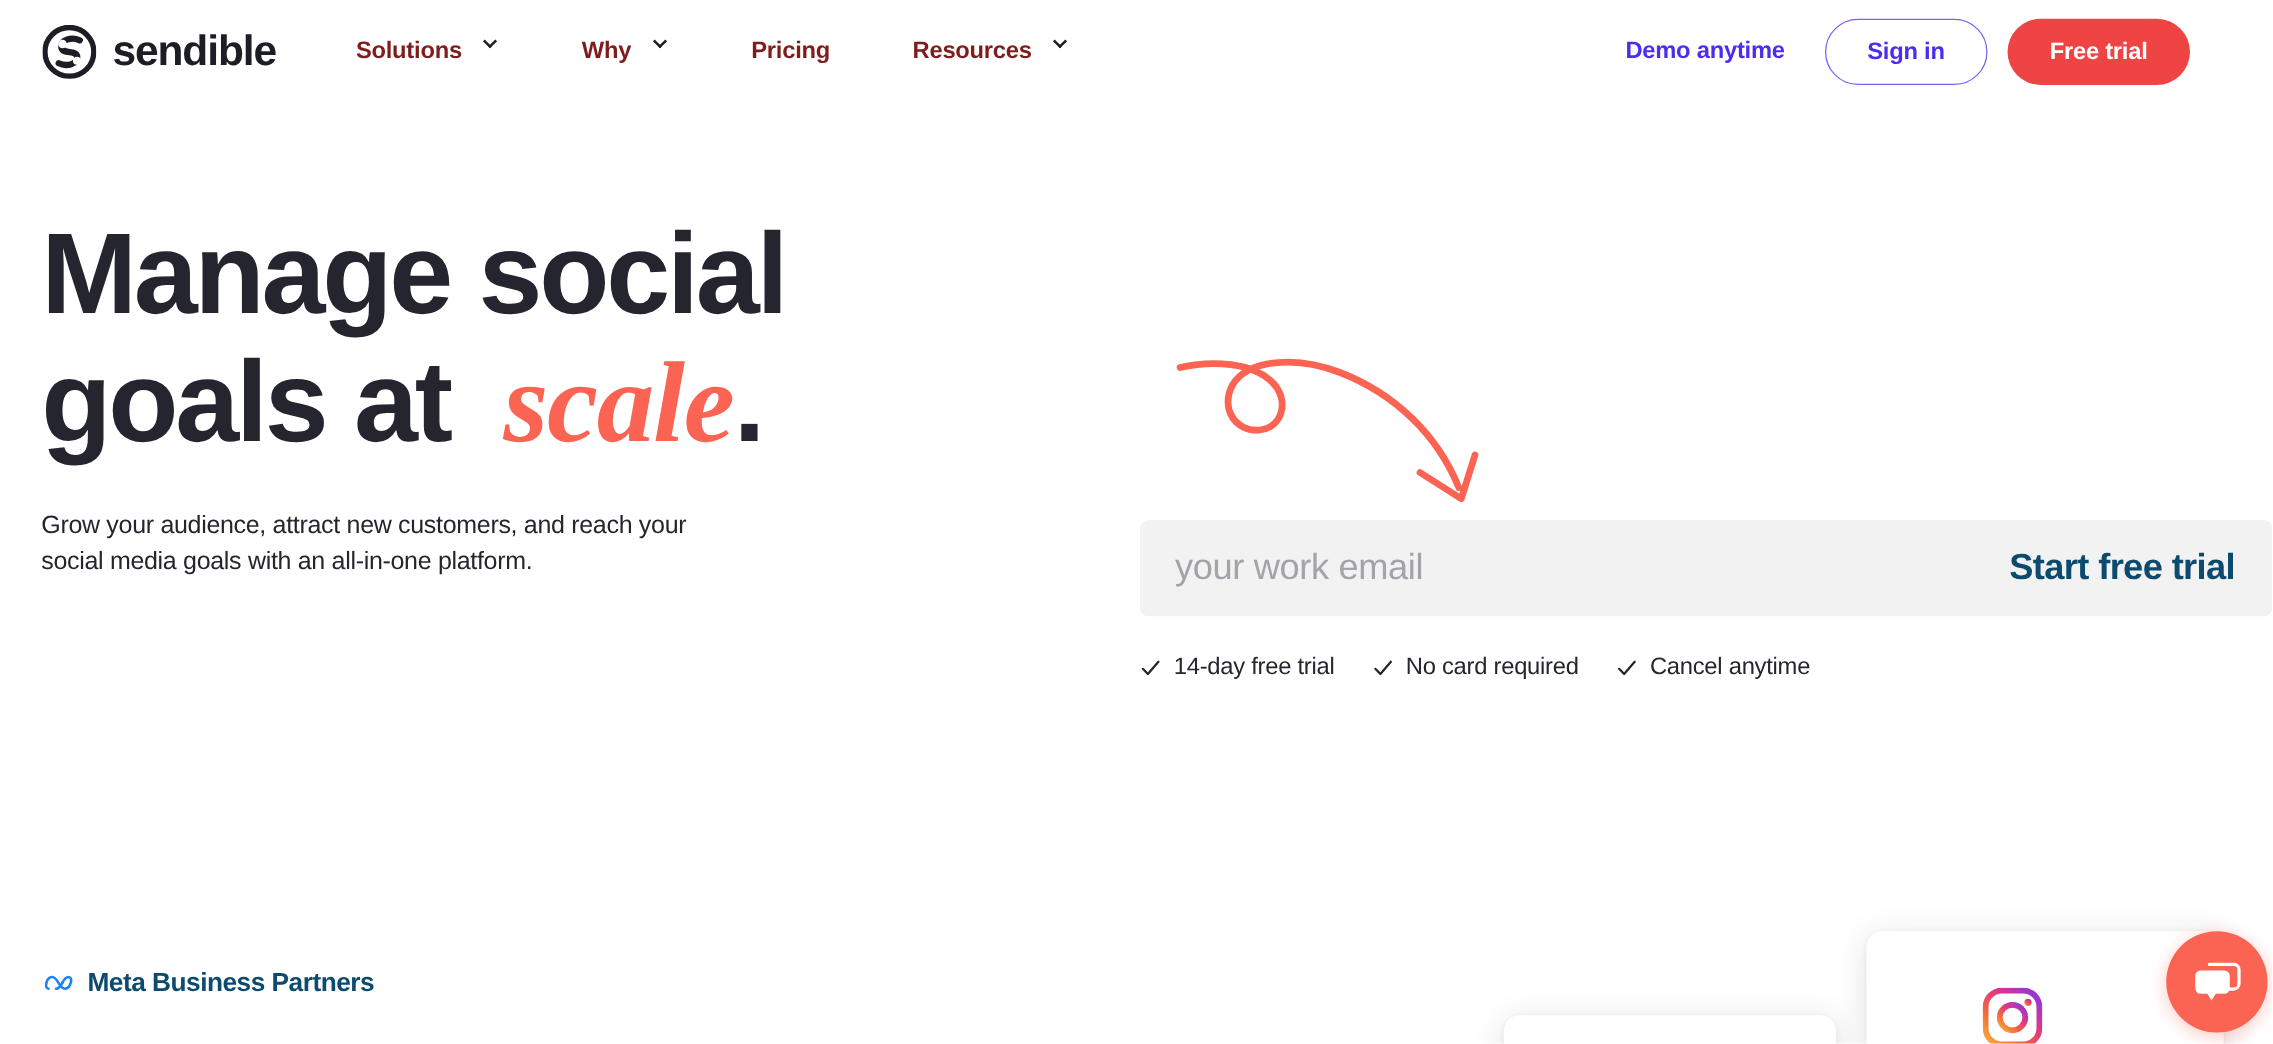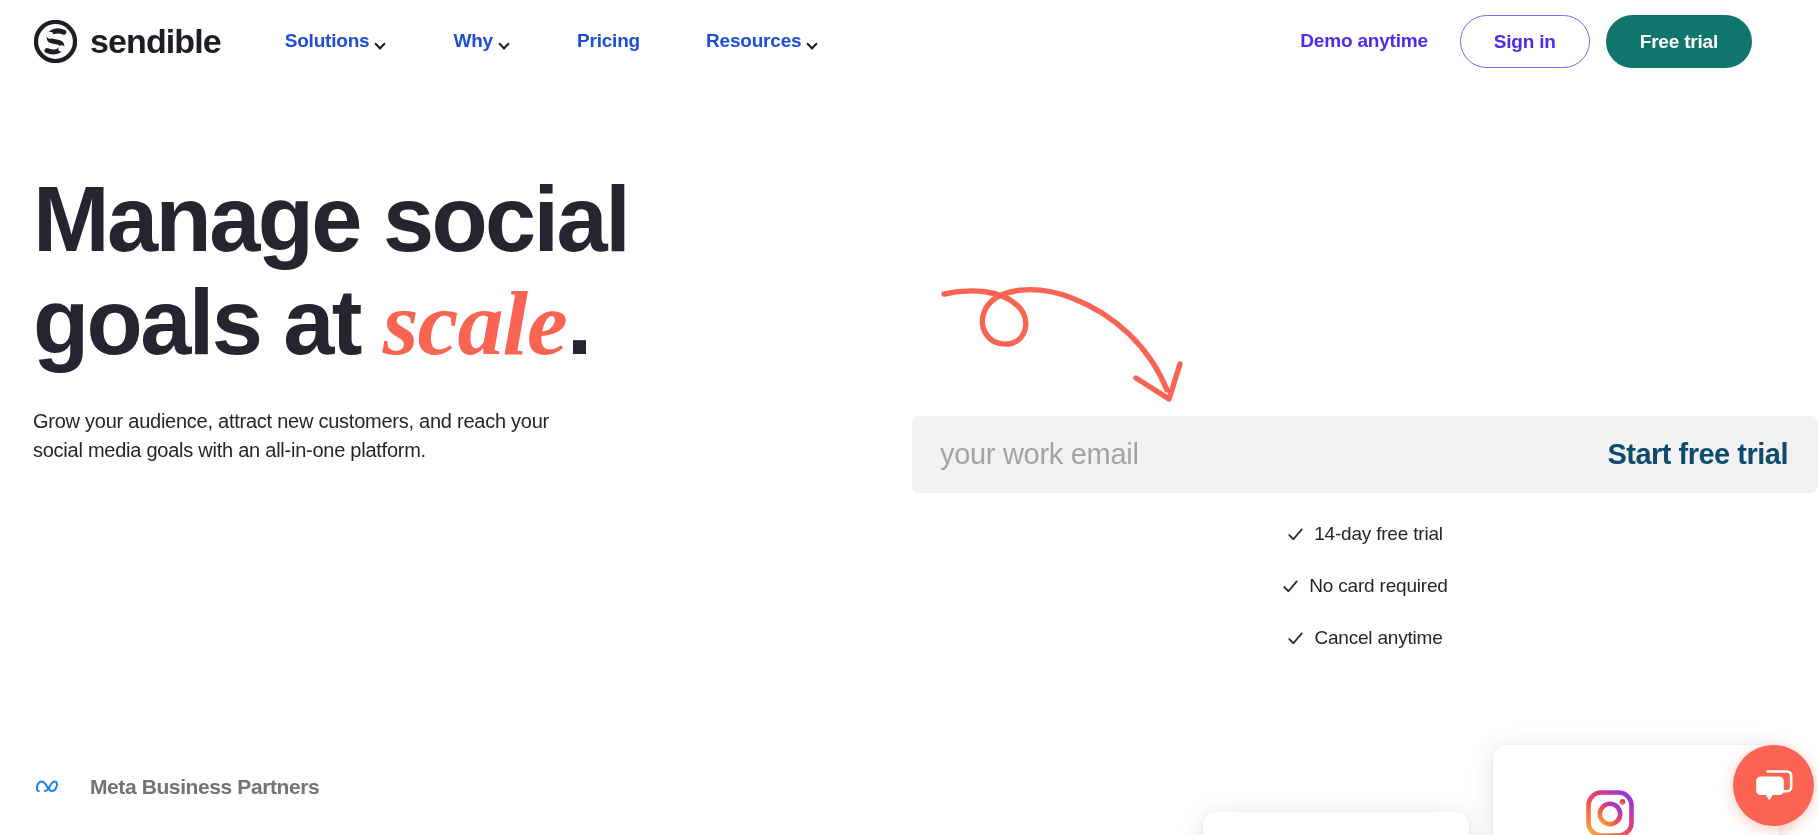--- a/index.html
+++ b/index.html
@@ -53,26 +53,26 @@
   }
 
   .main-nav {
     display: flex;
     align-items: center;
     margin-left: 64px;
     gap: 0;
   }
   .nav-item {
     display: flex;
-    align-items: flex-end;
-    gap: 7px;
+    align-items: flex-start;
+    gap: 19px;
     padding: 0 33px;
     font-size: 19px;
     font-weight: 700;
-    color: #1d4ed8;
+    color: #7f1d1d;
     cursor: pointer;
     white-space: nowrap;
     letter-spacing: -0.2px;
   }
   .nav-item:first-child { padding-left: 0; }
   .chev {
     width: 11px; height: 11px;
     display: inline-block;
     position: relative;
     top: -2px;
@@ -114,21 +114,21 @@
     line-height: 1;
   }
   .btn-signin {
     background: #ffffff;
     color: #4a2df0;
     border: 1.6px solid #7a63f5;
     padding: 16px 33px;
     margin-right: 16px;
   }
   .btn-trial {
-    background: #0f766e;
+    background: #ef4444;
     color: #ffffff;
     border: none;
     padding: 17px 34px;
   }
 
   
   .hero-left {
     position: absolute;
     left: 33px;
     top: 168px;
@@ -141,20 +141,21 @@
     font-weight: 700;
     color: #24252e;
     letter-spacing: -2.6px;
   }
   .hero-em {
     font-family: "Liberation Serif", "DejaVu Serif", serif;
     font-style: italic;
     font-weight: 700;
     color: #fb6352;
     letter-spacing: -1px;
+    margin-left: 20px;
   }
   .hero-sub {
     margin: 32px 0 0 0;
     font-size: 20px;
     line-height: 1.45;
     font-weight: 400;
     color: #24252e;
     max-width: 560px;
     letter-spacing: -0.25px;
   }
@@ -164,24 +165,23 @@
     left: 36px;
     top: 776px;
     display: flex;
     align-items: center;
     gap: 8px;
   }
   .meta-glyph { width: 26px; height: 16px; display: block; }
   .partner-text {
     font-size: 21px;
     font-weight: 700;
-    color: #737373;
+    color: #0c4a6e;
     letter-spacing: -0.4px;
     line-height: 1;
-    margin-left: 20px;
   }
 
   
   .arrow-doodle {
     position: absolute;
     left: 940px;
     top: 268px;
     width: 260px;
     height: 145px;
     pointer-events: none;
@@ -232,21 +232,20 @@
 
   .trust-row {
     position: absolute;
     left: 912px;
     top: 523px;
     width: 906px;
     display: flex;
     align-items: center;
     gap: 30px;
     z-index: 10;
-    flex-direction: column;
   }
   .trust-item {
     display: flex;
     align-items: center;
     gap: 10px;
     font-size: 19px;
     font-weight: 400;
     color: #24252e;
     white-space: nowrap;
     letter-spacing: -0.2px;

